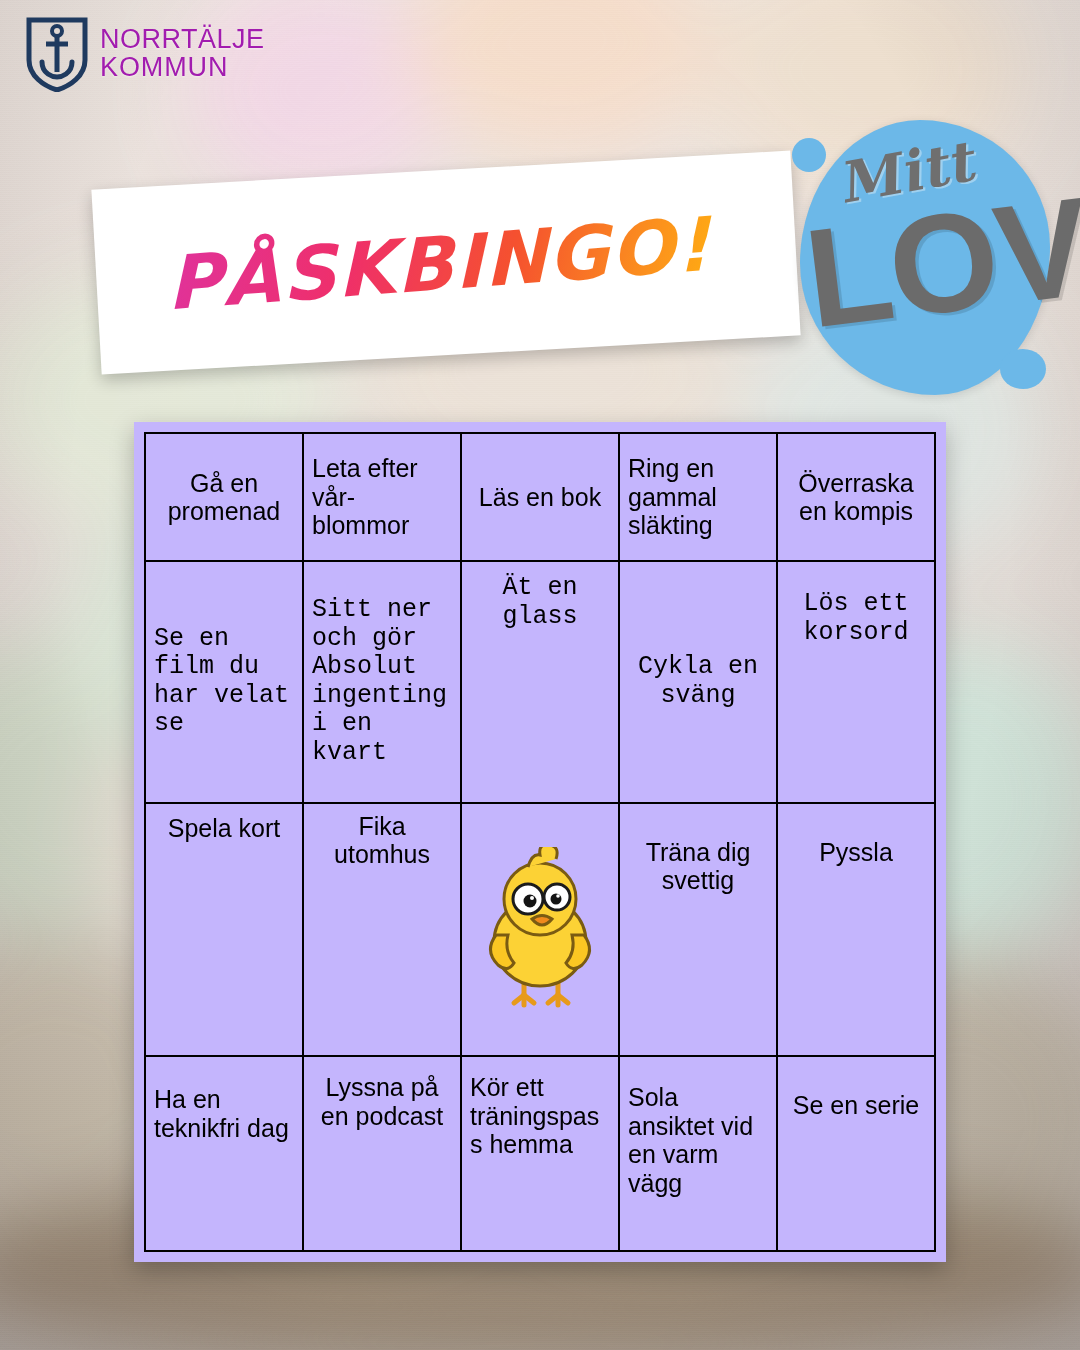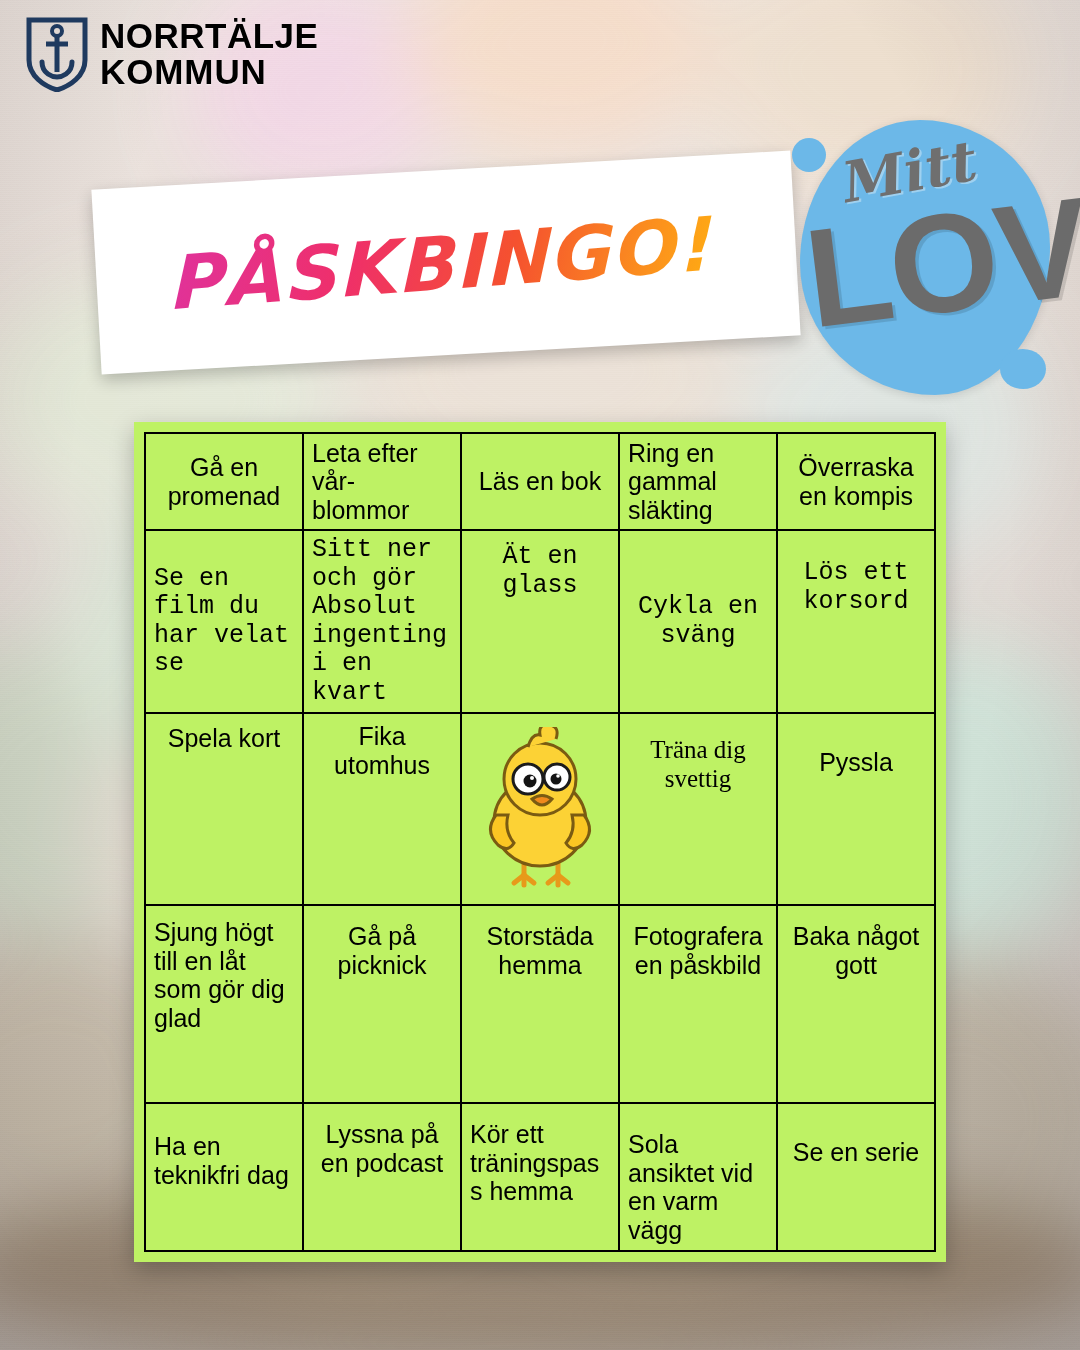--- a/index.html
+++ b/index.html
@@ -55,25 +55,25 @@
     z-index: 5;
     display: flex;
     align-items: center;
     gap: 12px;
   }
   #logo .shield {
     width: 62px;
     height: 76px;
   }
   #logo .wordmark {
-    color: #000000;
-    font-weight: 700;
+    color: #a21caf;
+    font-weight: 400;
     line-height: 1.02;
     letter-spacing: 0.5px;
-    font-size: 35px;
+    font-size: 27px;
     text-shadow: 0 1px 2px rgba(255,255,255,0.5);
   }
   #logo .wordmark div:nth-child(2) {
     letter-spacing: 0.9px;
   }
 
   
   #lov-badge {
     position: absolute;
     left: 800px;
@@ -160,21 +160,21 @@
     white-space: nowrap;
   }
 
   
   #bingo-card {
     position: absolute;
     left: 134px;
     top: 422px;
     width: 812px;
     height: 840px;
-    background: #bef264;
+    background: #c4b5fd;
     box-shadow: 0 8px 22px rgba(0,0,0,0.25);
     z-index: 4;
     padding: 10px;
     box-sizing: border-box;
   }
   #bingo-table {
     width: 100%;
     height: 100%;
     border-collapse: collapse;
     table-layout: fixed;
@@ -317,29 +317,22 @@
               <circle cx="87" cy="50" r="13" fill="#ffffff" stroke="#1b1b1b" stroke-width="3"></circle>
               <circle cx="60" cy="54" r="6.5" fill="#141414"></circle>
               <circle cx="86" cy="52" r="5.5" fill="#141414"></circle>
               <circle cx="62" cy="51" r="2" fill="#ffffff"></circle>
               <circle cx="88" cy="49" r="1.8" fill="#ffffff"></circle>
 
               <path d="M62 72 q10 -7 20 0 q-10 12 -20 0 z" fill="#f08a1c" stroke="#7a5b12" stroke-width="3"></path>
             </svg>
           </div>
         </td>
-        <td class="c-center" style="vertical-align:top;padding-top:22px;font-family:Liberation Serif, serif;">Träna dig svettig</td>
+        <td class="c-center" style="vertical-align:top;padding-top:34px;">Träna dig svettig</td>
         <td class="c-center" style="vertical-align:top;padding-top:34px;">Pyssla</td>
-      </tr>
-      <tr class="r4">
-        <td class="c-left" style="vertical-align:top;padding-top:12px;">Sjung högt till en låt som gör dig glad</td>
-        <td class="c-center" style="vertical-align:top;padding-top:16px;">Gå på picknick</td>
-        <td class="c-center" style="vertical-align:top;padding-top:16px;">Storstäda hemma</td>
-        <td class="c-center" style="vertical-align:top;padding-top:16px;">Fotografera en påskbild</td>
-        <td class="c-center" style="vertical-align:top;padding-top:16px;">Baka något gott</td>
       </tr>
       <tr class="r5">
         <td class="c-left" style="vertical-align:top;padding-top:28px;">Ha en teknikfri dag</td>
         <td class="c-center" style="vertical-align:top;padding-top:16px;">Lyssna på en podcast</td>
         <td class="c-left" style="vertical-align:top;padding-top:16px;">Kör ett träningspass hemma</td>
         <td class="c-left" style="vertical-align:top;padding-top:26px;">Sola ansiktet vid en varm vägg</td>
         <td class="c-center" style="vertical-align:top;padding-top:34px;">Se en serie</td>
       </tr>
     </tbody>
   </table>

